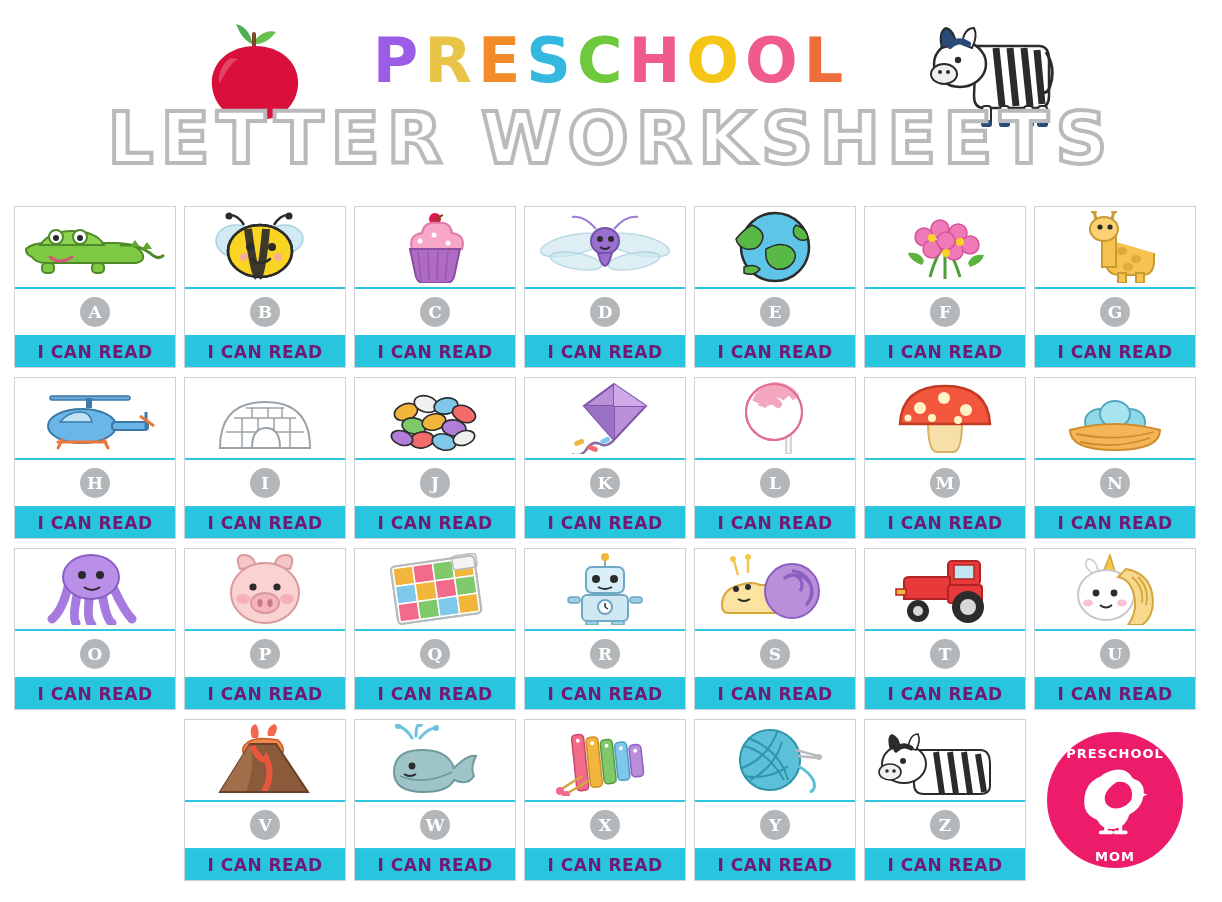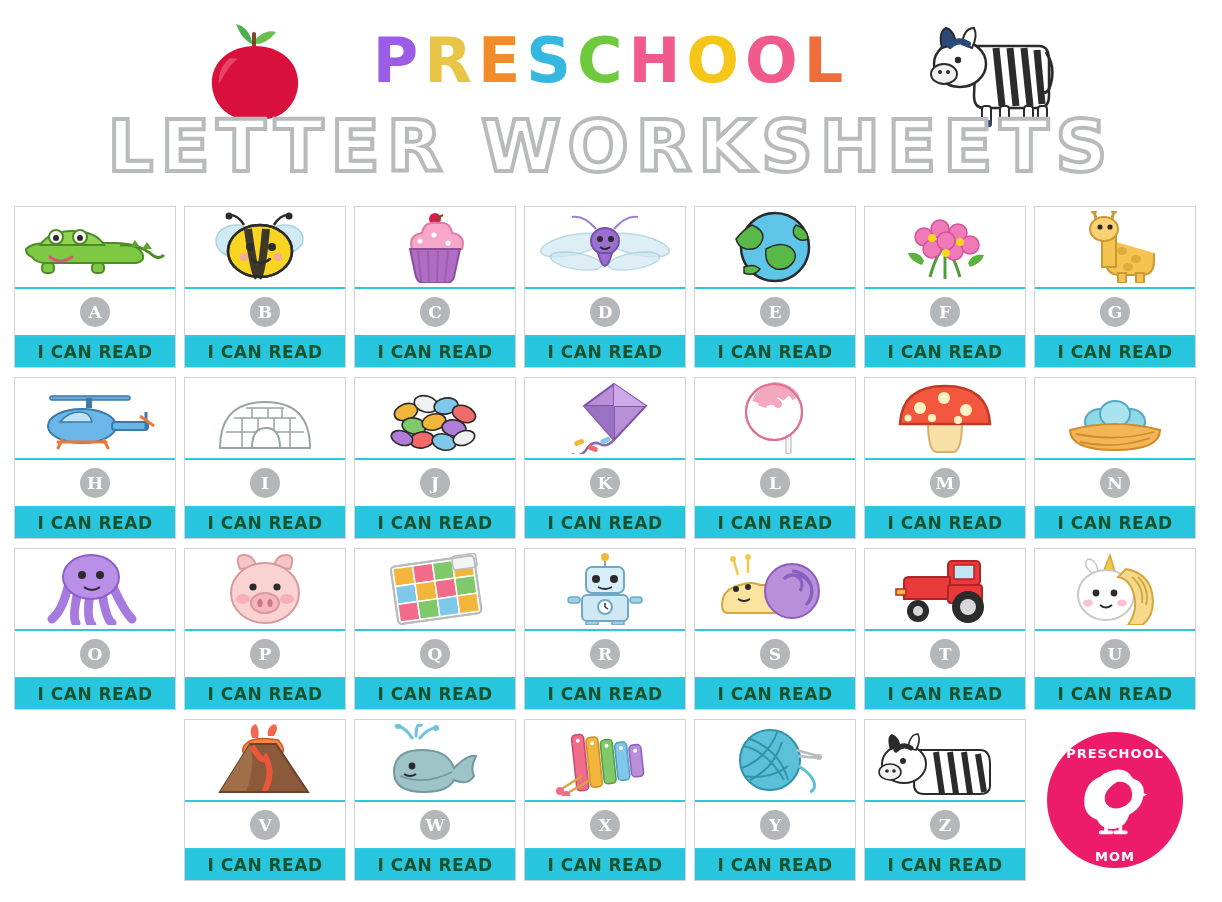--- a/index.html
+++ b/index.html
@@ -34,21 +34,21 @@
     text-align: center;
     font-size: 62px;
     font-weight: bold;
     letter-spacing: 6px;
     font-family: "DejaVu Sans", sans-serif;
     line-height: 78px;
   }
   .title-row span { display: inline-block; }
   .subtitle {
     position: absolute;
-    top: 104px;
+    top: 96px;
     left: 0;
     width: 1222px;
     text-align: center;
     font-size: 72px;
     font-weight: bold;
     letter-spacing: 7px;
     font-family: "DejaVu Sans", sans-serif;
     color: #ffffff;
     -webkit-text-stroke: 4px #b9babc;
     line-height: 84px;
@@ -119,21 +119,21 @@
     font-family: "DejaVu Serif", serif;
     font-size: 17px;
     font-weight: bold;
     display: flex;
     align-items: center;
     justify-content: center;
   }
   .card-banner {
     height: 30px;
     background: #27c6de;
-    color: #14532d;
+    color: #701a75;
     font-family: "DejaVu Sans", sans-serif;
     font-weight: bold;
     font-size: 17px;
     letter-spacing: 0.5px;
     display: flex;
     align-items: center;
     justify-content: center;
   }
 
   

